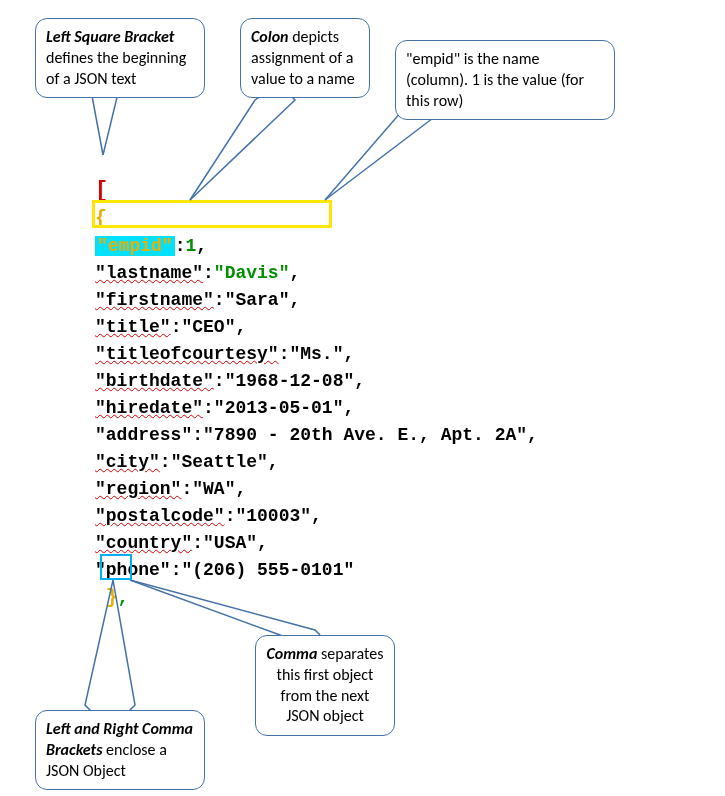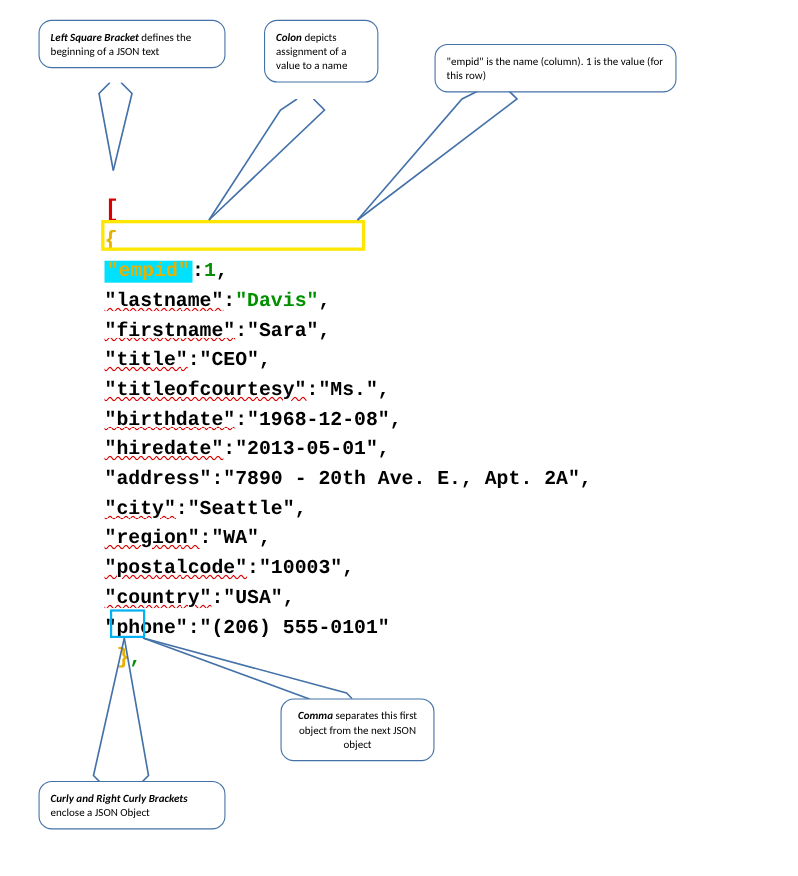--- a/index.html
+++ b/index.html
@@ -10,21 +10,21 @@
     height: 796px;
     font-family: Calibri, Arial, sans-serif;
     position: relative;
     background: #fff;
   }
   .callout {
     position: absolute;
     border: 1.5px solid #4472a8;
     border-radius: 12px;
     padding: 8px 10px;
-    font-size: 10px;
+    font-size: 16px;
     line-height: 1.3;
     background: #fff;
     color: #000;
     z-index: 10;
   }
   .callout em { font-style: italic; font-weight: bold; }
   .pointer {
     position: absolute;
     stroke: #4472a8;
     stroke-width: 1.5;
@@ -72,21 +72,21 @@
 <body>
 
 <div class="callout" style="left:35px; top:18px; width:170px;">
   <span><em>Left Square Bracket</em><span> defines the beginning of a JSON text</span></span>
 </div>
 <svg class="pointer" style="left:85px; top:75px; width:40px; height:90px;">
   <polyline points="15,0 5,10 18,80" fill="none"></polyline>
   <polyline points="25,0 35,10 18,80" fill="none"></polyline>
 </svg>
 
-<div class="callout" style="left:240px; top:18px; width:104px;">
+<div class="callout" style="left:240px; top:18px; width:130px;">
   <span><em>Colon</em><span> depicts assignment of a value to a name</span></span>
 </div>
 <svg class="pointer" style="left:185px; top:90px; width:130px; height:120px;">
   <polyline points="85,0 70,10 5,110" fill="none"></polyline>
   <polyline points="100,0 110,10 5,110" fill="none"></polyline>
 </svg>
 
 <div class="callout" style="left:395px; top:40px; width:220px;">
   <span>"empid" is the name (column). 1 is the value (for this row)</span>
 </div>
@@ -112,21 +112,21 @@
 <span><span class="key squiggle">"region"</span><span class="colon">:</span><span class="val-str">"WA"</span><span class="comma">,</span></span>
 <span><span class="key squiggle">"postalcode"</span><span class="colon">:</span><span class="val-str">"10003"</span><span class="comma">,</span></span>
 <span><span class="key squiggle">"country"</span><span class="colon">:</span><span class="val-str">"USA"</span><span class="comma">,</span></span>
 <span><span class="key">"phone"</span><span class="colon">:</span><span class="val-str">"(206) 555-0101"</span></span>
  <span class="brace-close">}</span><span class="val-num">,</span>
 </div>
 
 <div class="highlight-blue" style="left:100px; top:554px; width:32px; height:26px;"></div>
 
 <div class="callout" style="left:35px; top:710px; width:170px;">
-  <span><em>Curly and Right Curly Brackets</em><span> enclose a JSON Object</span></span>
+  <span><em>Left and Right Comma Brackets</em><span> enclose a JSON Object</span></span>
 </div>
 <svg class="pointer" style="left:80px; top:580px; width:70px; height:135px;">
   <polyline points="33,0 5,125 15,135" fill="none"></polyline>
   <polyline points="33,0 55,125 45,135" fill="none"></polyline>
 </svg>
 
 <div class="callout" style="left:255px; top:635px; width:140px; text-align:center;">
   <span><em>Comma</em><span> separates this first object from the next JSON object</span></span>
 </div>
 <svg class="pointer" style="left:125px; top:580px; width:210px; height:70px;">

